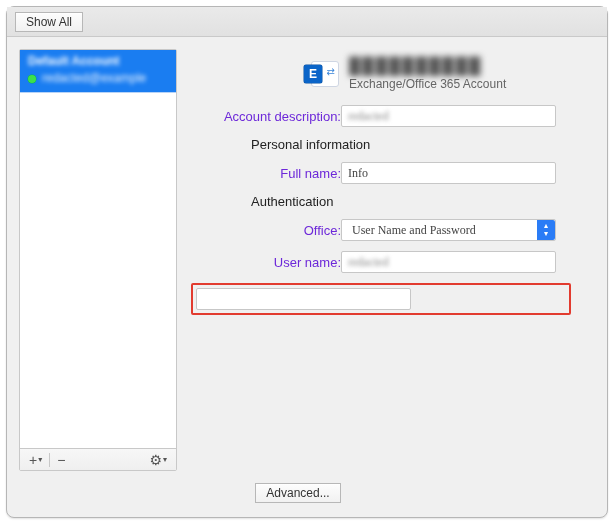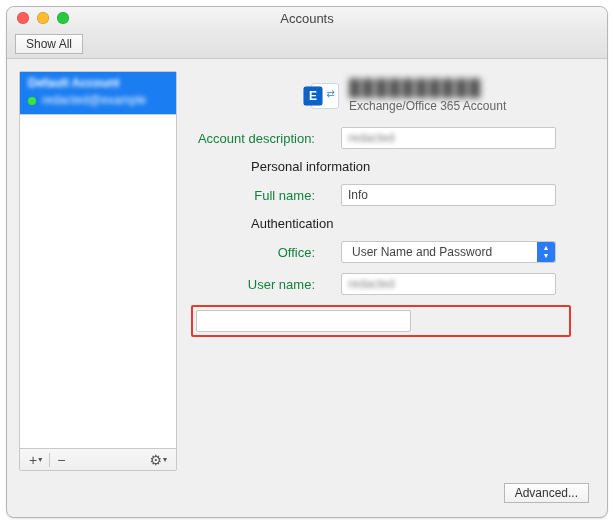--- a/index.html
+++ b/index.html
@@ -136,39 +136,40 @@
   .hdr-title { filter: blur(3px); font-size:16px; font-weight:600; color:#555; letter-spacing:2px;}
   .hdr-sub { font-size: 12px; color:#666; margin-top:2px;}
 
   .form-row {
     display:flex; align-items:center;
     margin-bottom: 10px;
   }
   .form-label {
     width: 150px;
     text-align: right;
-    padding-right: 26px;
+    padding-right: 0;
     font-size: 13px;
-    color:#15803d;
+    color:#6d28d9;
     white-space: nowrap;
   }
   .section-title { font-weight:400; font-size:13px; color:#222; padding-left: 60px; margin: 8px 0 10px;}
   .form-field {
     flex:1;
     max-width: 215px;
   }
   .text-input, .select {
     width: 100%;
     height: 22px;
     border: 1px solid #c7c7c7;
     border-radius: 2px;
     background:#fff;
     font-size: 12px;
     padding: 0 6px;
     color:#444;
+    font-family:Liberation Serif, serif;
   }
   .blurred-val { filter: blur(2px); color:#888; line-height:20px; display:inline-block;}
   .select {
     display:flex; align-items:center; justify-content:space-between;
     padding-right: 0;
   }
   .select-caret {
     width: 18px; height: 20px;
     background:#2a7cf6;
     border-radius: 0 2px 2px 0;
@@ -179,37 +180,29 @@
   .highlight-row {
     border: 2px solid #e23b2f;
     border-radius: 2px;
     padding: 3px;
     margin-top: 4px;
     max-width: 380px;
   }
   .highlight-row .form-label { width: 143px; }
 
   .footer-area {
-    display:flex; justify-content:flex-end;
+    display:flex; justify-content:center;
     padding: 0 18px 14px 0;
   }
 </style>
 </head>
 <body>
 
 <div class="window">
 
-  <div class="titlebar">
-    <div class="traffic">
-      <div class="dot close"></div>
-      <div class="dot min"></div>
-      <div class="dot max"></div>
-    </div>
-    <span>Accounts</span>
-  </div>
 
   <div class="toolbar">
     <button class="btn">Show All</button>
   </div>
 
   <div class="content">
 
     <div class="sidebar">
       <div class="account-item">
         <div class="account-title">Default Account</div>

